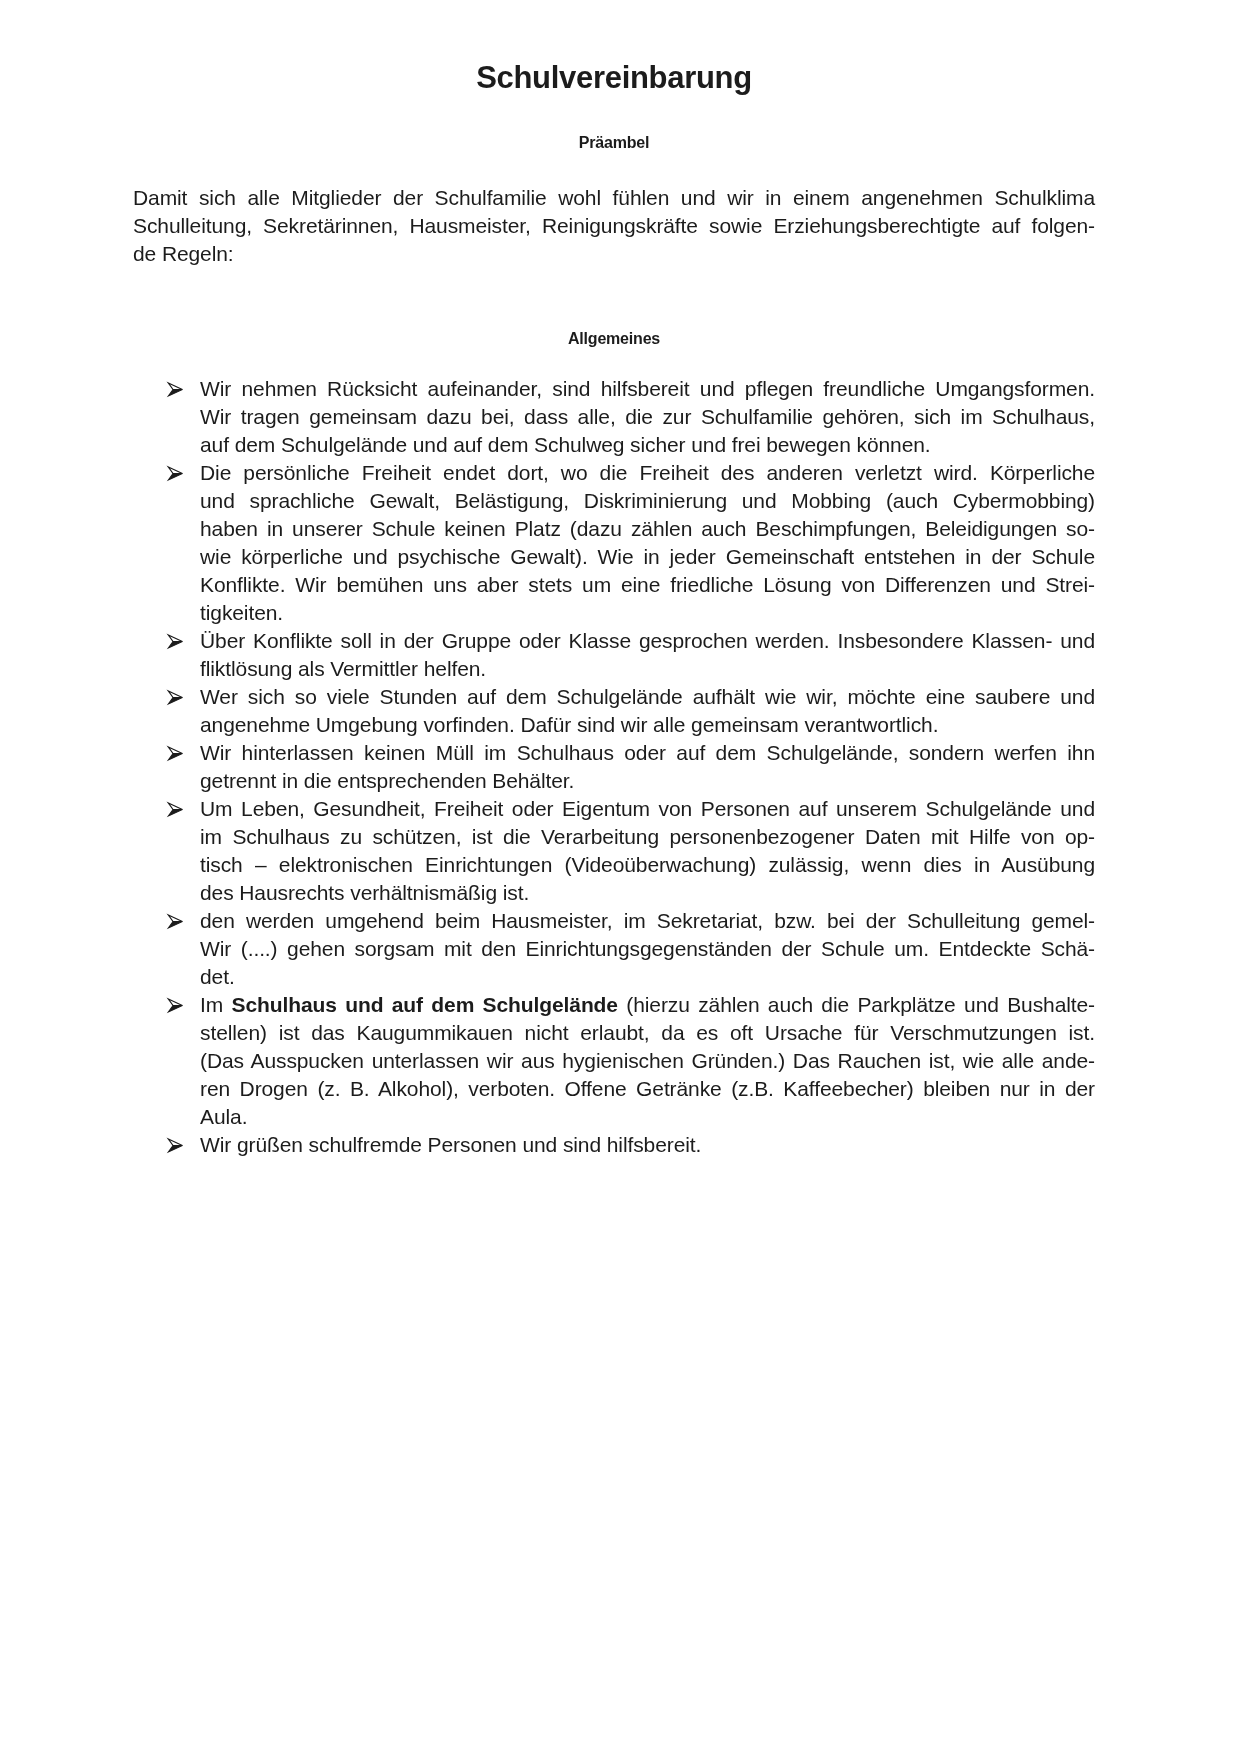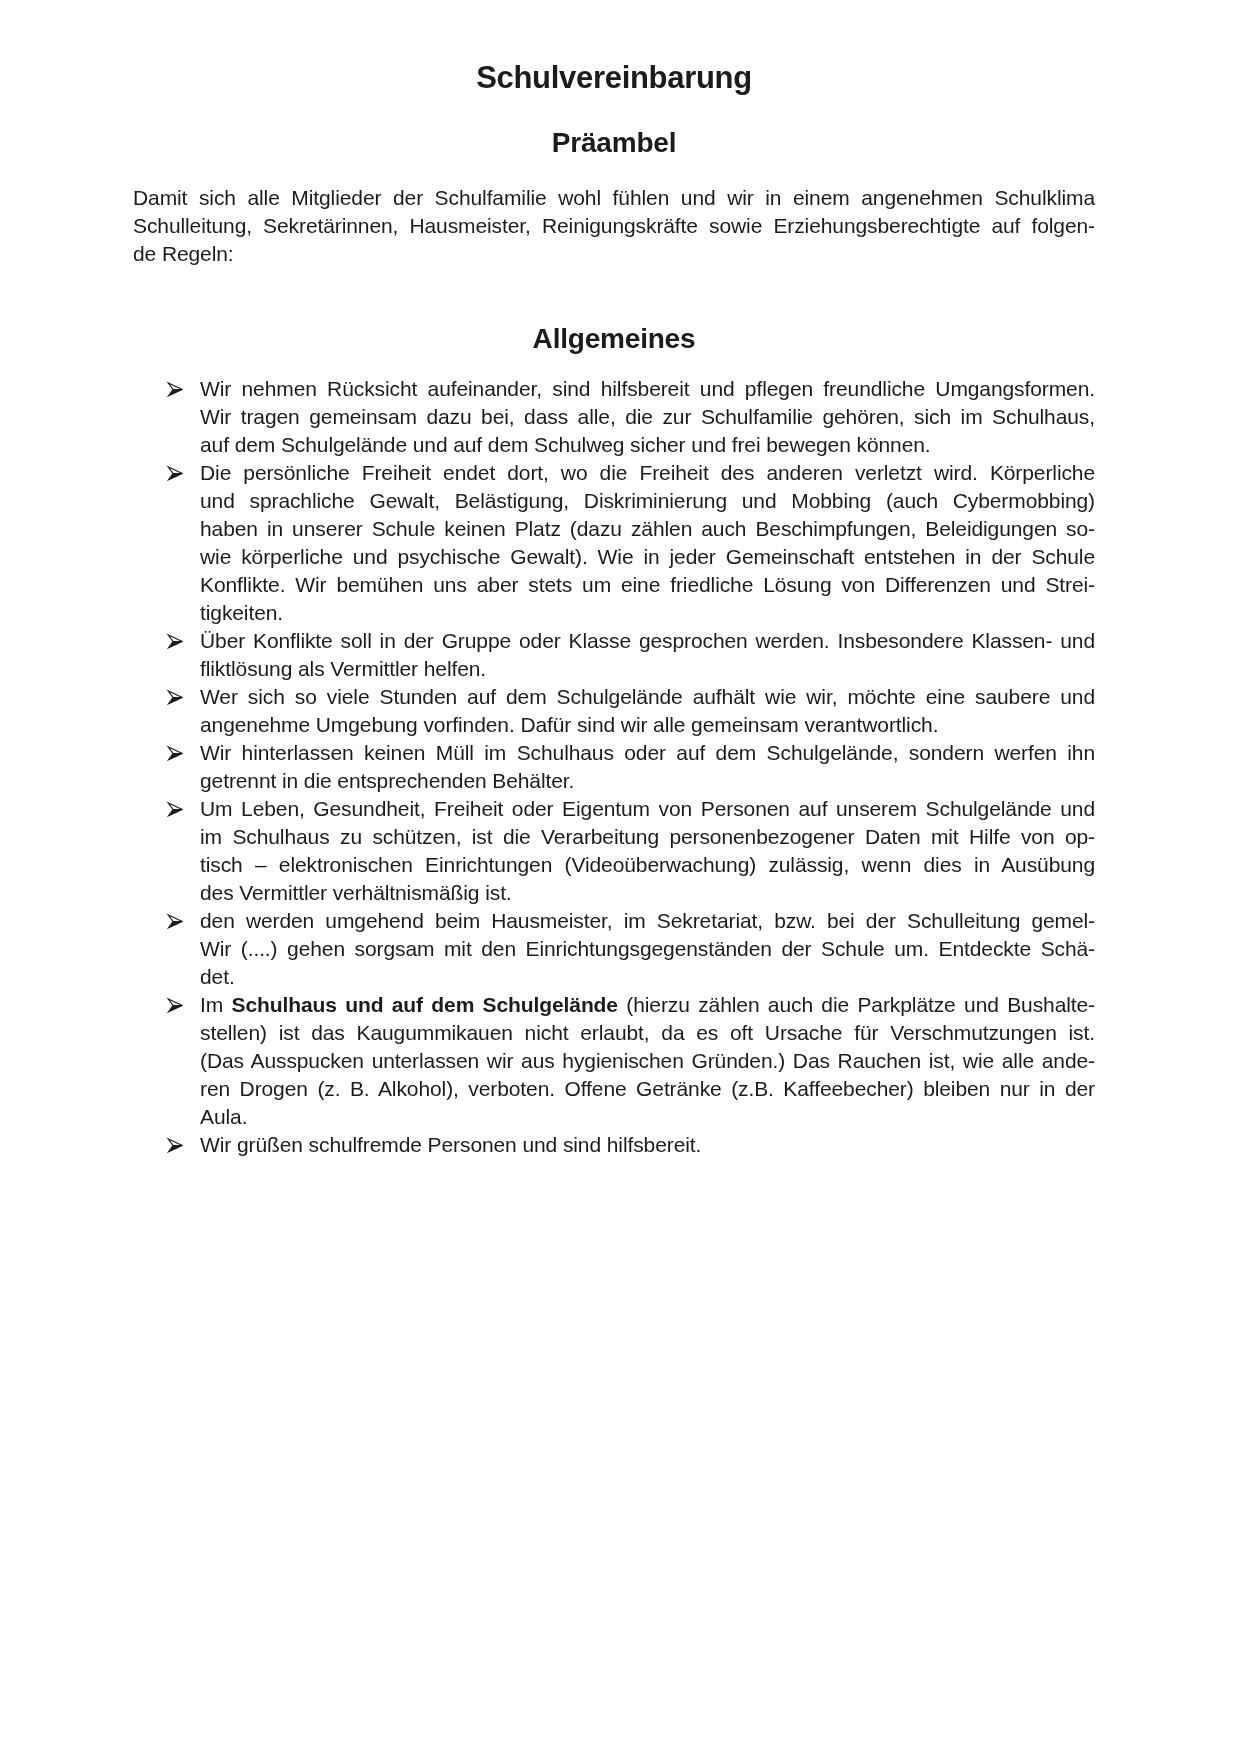--- a/index.html
+++ b/index.html
@@ -20,21 +20,21 @@
   h1.doc-title {
     margin: 0;
     font-size: 31px;
     line-height: 40px;
     font-weight: bold;
     text-align: center;
     letter-spacing: -0.3px;
   }
   h2.section-heading {
     margin: 0;
-    font-size: 28px;
+    font-size: 16px;
     line-height: 30px;
     font-weight: bold;
     text-align: center;
     letter-spacing: -0.2px;
   }
   h2.preamble-heading { margin-top: 30px; }
   h2.general-heading  { margin-top: 56px; }
   .para {
     margin-top: 26px;
     font-size: 19px;
@@ -139,21 +139,21 @@
       <li>
         <span class="marker">
           <svg viewBox="0 0 20 20" width="19" height="19" aria-hidden="true">
             <path d="M2.5,3.2 L17.2,10 L7.4,10 Z" fill="#ffffff" stroke="#1c1c1c" stroke-width="1.3" stroke-linejoin="miter"></path>
             <path d="M7.4,10 L17.2,10 L2.5,16.8 Z" fill="#1c1c1c" stroke="#1c1c1c" stroke-width="1.1" stroke-linejoin="miter"></path>
           </svg>
         </span>
         <div class="tline">Um Leben, Gesundheit, Freiheit oder Eigentum von Personen auf unserem Schulgelände und</div>
         <div class="tline">im Schulhaus zu schützen, ist die Verarbeitung personenbezogener Daten mit Hilfe von op-</div>
         <div class="tline">tisch – elektronischen Einrichtungen (Videoüberwachung) zulässig, wenn dies in Ausübung</div>
-        <div class="tline last">des Vermittler verhältnismäßig ist.</div>
+        <div class="tline last">des Hausrechts verhältnismäßig ist.</div>
       </li>
       <li>
         <span class="marker">
           <svg viewBox="0 0 20 20" width="19" height="19" aria-hidden="true">
             <path d="M2.5,3.2 L17.2,10 L7.4,10 Z" fill="#ffffff" stroke="#1c1c1c" stroke-width="1.3" stroke-linejoin="miter"></path>
             <path d="M7.4,10 L17.2,10 L2.5,16.8 Z" fill="#1c1c1c" stroke="#1c1c1c" stroke-width="1.1" stroke-linejoin="miter"></path>
           </svg>
         </span>
         <div class="tline">den werden umgehend beim Hausmeister, im Sekretariat, bzw. bei der Schulleitung gemel-</div>
         <div class="tline">Wir (....) gehen sorgsam mit den Einrichtungsgegenständen der Schule um. Entdeckte Schä-</div>

